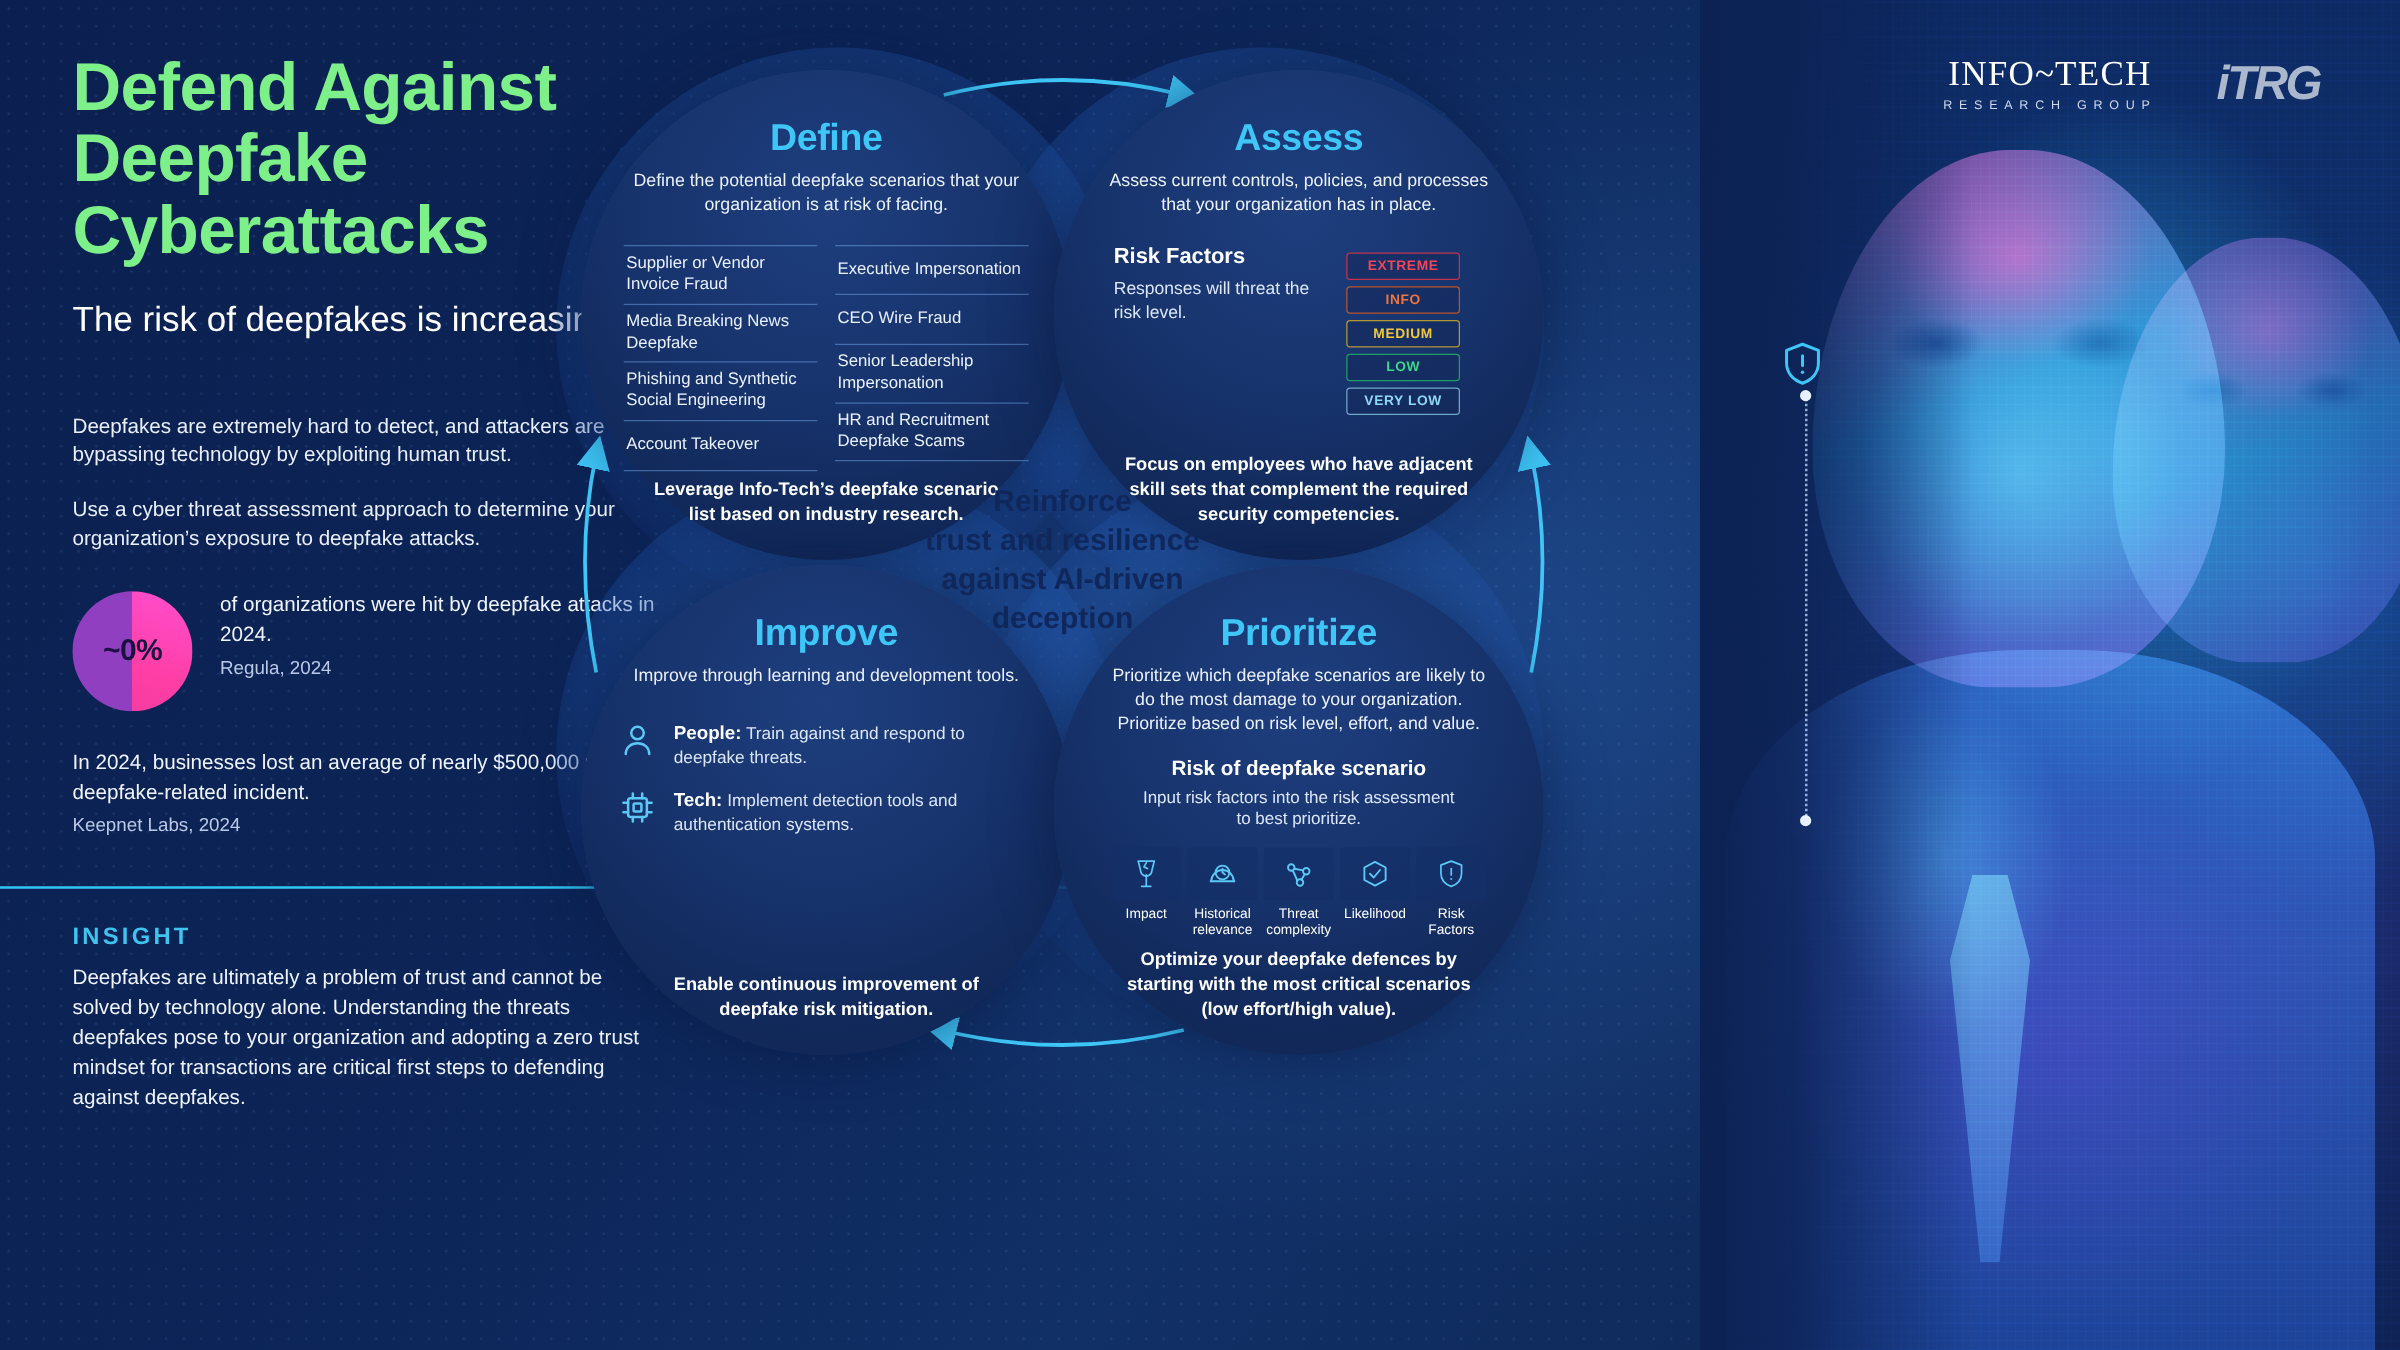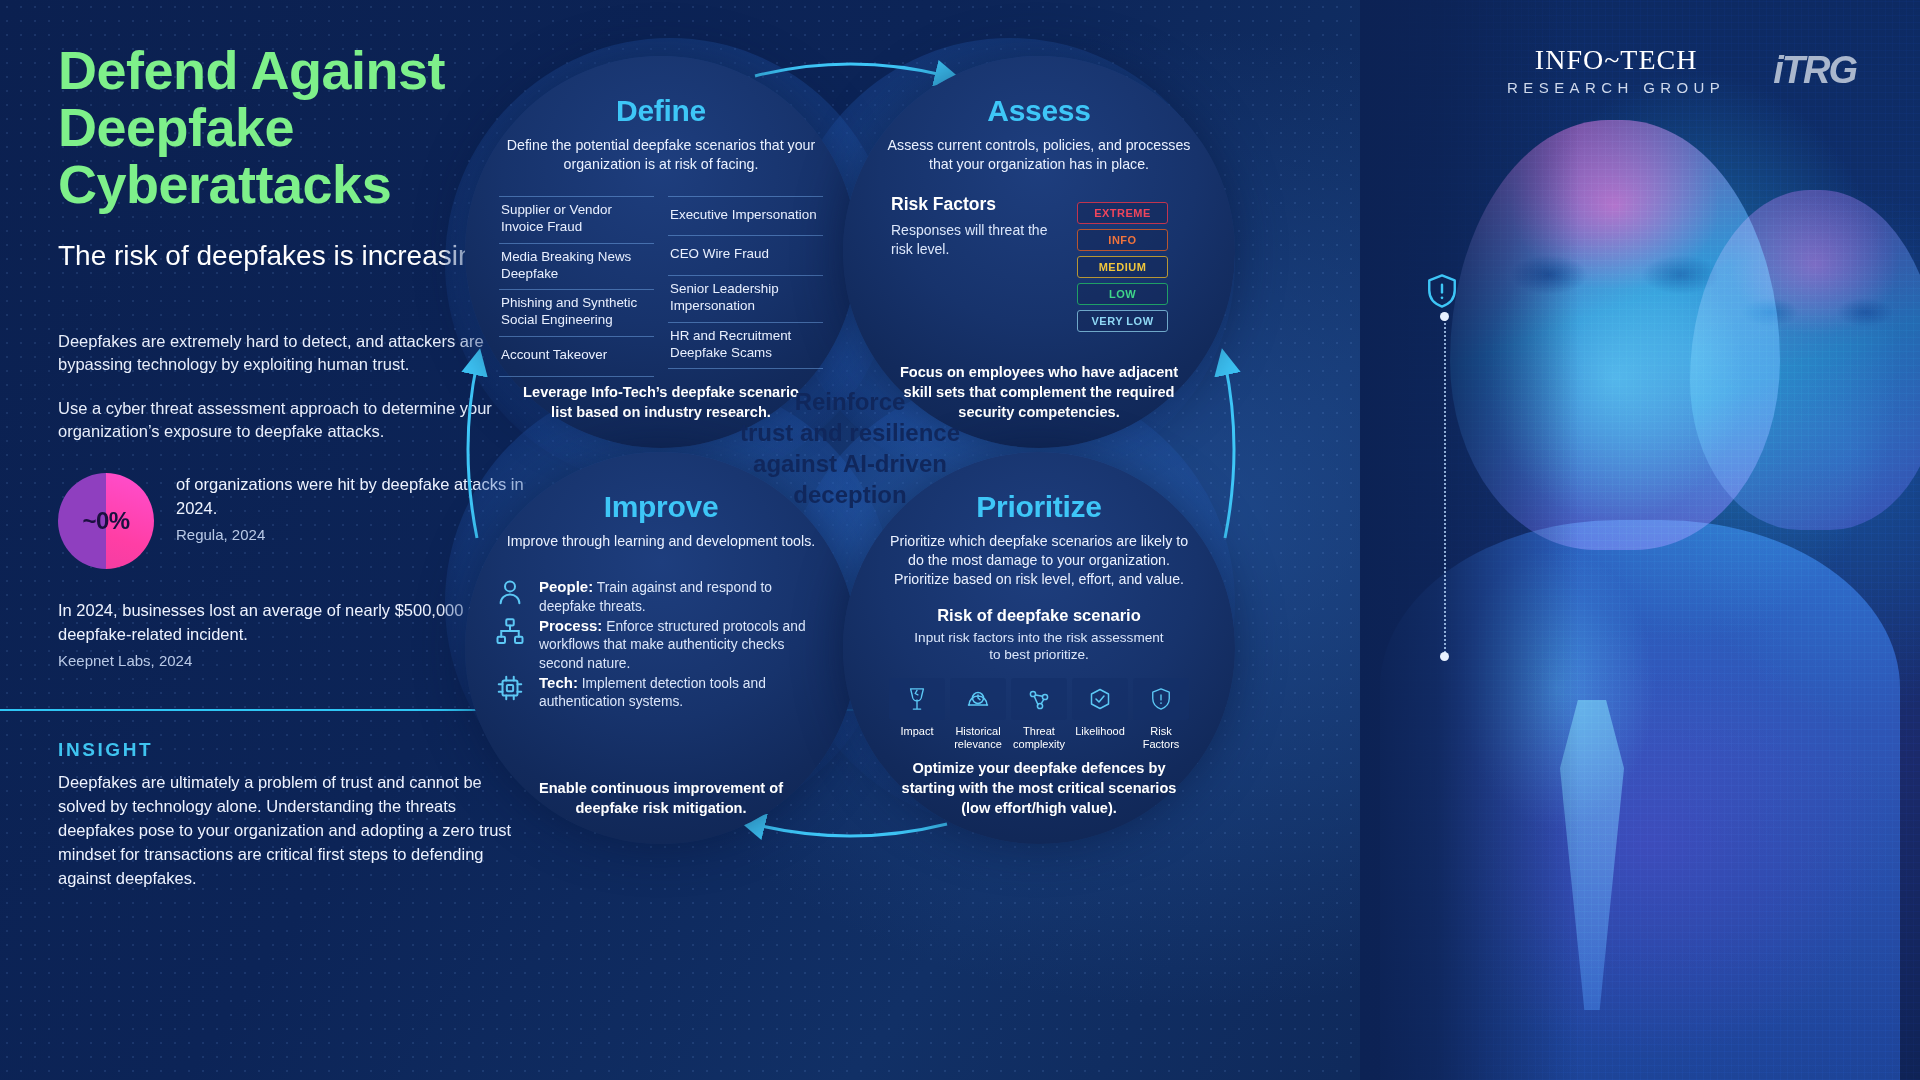--- a/index.html
+++ b/index.html
@@ -123,21 +123,21 @@
   .divider { margin-top:40px; height:2px; width:1100px; margin-left:-58px;
     background:linear-gradient(90deg,#2fc6f5 0%, #2fc6f5 40%, rgba(47,198,245,0) 100%); }
 
   .insight-h { margin-top:28px; font-size:19px; letter-spacing:2.6px; color:#3fc4f0; font-weight:bold; }
   .insight-b { margin-top:10px; font-size:16.5px; line-height:1.45; color:#eef3ff; }
 
   
   #logos { position:absolute; right:64px; top:44px; display:flex; align-items:center; gap:48px; }
   .logo-it { text-align:center; color:#fff; }
   .logo-it .l1 { font-family:"Liberation Serif", serif; font-size:28px; letter-spacing:1px; }
-  .logo-it .l2 { font-size:15px; letter-spacing:5.4px; color:#cfd9ec; margin-top:3px; }
+  .logo-it .l2 { font-size:10px; letter-spacing:5.4px; color:#cfd9ec; margin-top:3px; }
   .logo-itrg { font-size:38px; font-weight:bold; font-style:italic; color:#aab7cd; letter-spacing:-2px; }
 
   
   #diagram { position:absolute; left:455px; top:48px; width:790px; height:800px; }
   .petal {
     position:absolute; width:450px; height:450px; border-radius:50%;
     background:radial-gradient(circle at 50% 45%, rgba(60,130,215,0.55), rgba(35,90,180,0.30) 62%, rgba(20,55,135,0.05) 75%);
   }
   .petal.tl { left:-10px; top:-10px; }
   .petal.tr { left:330px; top:-10px; }
@@ -174,21 +174,21 @@
   .assess-left { width:176px; }
   .rf-title { font-size:17.5px; font-weight:bold; color:#ffffff; }
   .rf-p { margin-top:6px; font-size:14px; line-height:1.33; color:#dce7fb; }
   .badges { display:flex; flex-direction:column; gap:5px; margin-top:8px; }
   .badge {
     width:91px; text-align:center; font-size:11px; font-weight:bold; letter-spacing:.5px;
     padding:4px 0; border-radius:3px; background:rgba(20,40,90,0.55);
   }
 
   
-  .imp-list { margin:26px 34px 0 30px; display:flex; flex-direction:column; gap:0; }
+  .imp-list { margin:26px 34px 0 30px; display:flex; flex-direction:column; gap:16px; }
   .imp-item { display:flex; gap:14px; align-items:flex-start; }
   .imp-ico { flex:0 0 30px; height:30px; color:#5cc8f5; }
   .imp-txt { font-size:13.8px; line-height:1.33; color:#dbe6fa; }
   .imp-txt b { color:#ffffff; font-size:15px; }
 
   
   .pr-mid { text-align:center; margin-top:16px; }
   .pr-h { font-size:16.5px; font-weight:bold; color:#ffffff; }
   .pr-p { margin-top:4px; font-size:13.6px; line-height:1.3; color:#dce7fb; padding:0 66px; }
   .pr-icons { display:flex; justify-content:center; gap:5px; margin-top:14px; }
@@ -348,33 +348,20 @@
             <svg width="30" height="30" viewBox="0 0 24 24" fill="none" stroke="#5cc8f5" stroke-width="1.6">
               <circle cx="12" cy="7.5" r="4"></circle>
                 <path d="M4.5 21c0-4.2 3.4-7 7.5-7s7.5 2.8 7.5 7" stroke-linecap="round"></path>
             </svg>
           </span>
           <span class="imp-txt">
             <b>People:</b><span> Train against and respond to deepfake threats.</span>
           </span>
         </div>
 
-        <div class="imp-item">
-          <span class="imp-ico">
-            <svg width="30" height="30" viewBox="0 0 24 24" fill="none" stroke="#5cc8f5" stroke-width="1.6">
-              <rect x="9" y="2.5" width="6" height="5" rx="1"></rect>
-              <rect x="2" y="16.5" width="6" height="5" rx="1"></rect>
-              <rect x="16" y="16.5" width="6" height="5" rx="1"></rect>
-              <path d="M12 7.5v4.5M5 16.5V12h14v4.5" stroke-linecap="round"></path>
-            </svg>
-          </span>
-          <span class="imp-txt">
-            <b>Process:</b><span> Enforce structured protocols and workflows that make authenticity checks second nature.</span>
-          </span>
-        </div>
 
         <div class="imp-item">
           <span class="imp-ico">
             <svg width="30" height="30" viewBox="0 0 24 24" fill="none" stroke="#5cc8f5" stroke-width="1.6">
               <rect x="6" y="6" width="12" height="12" rx="1.5"></rect>
               <rect x="9.5" y="9.5" width="5" height="5" rx="0.8"></rect>
               <path d="M9 6V3M15 6V3M9 21v-3M15 21v-3M6 9H3M6 15H3M21 9h-3M21 15h-3" stroke-linecap="round"></path>
             </svg>
           </span>
           <span class="imp-txt">

